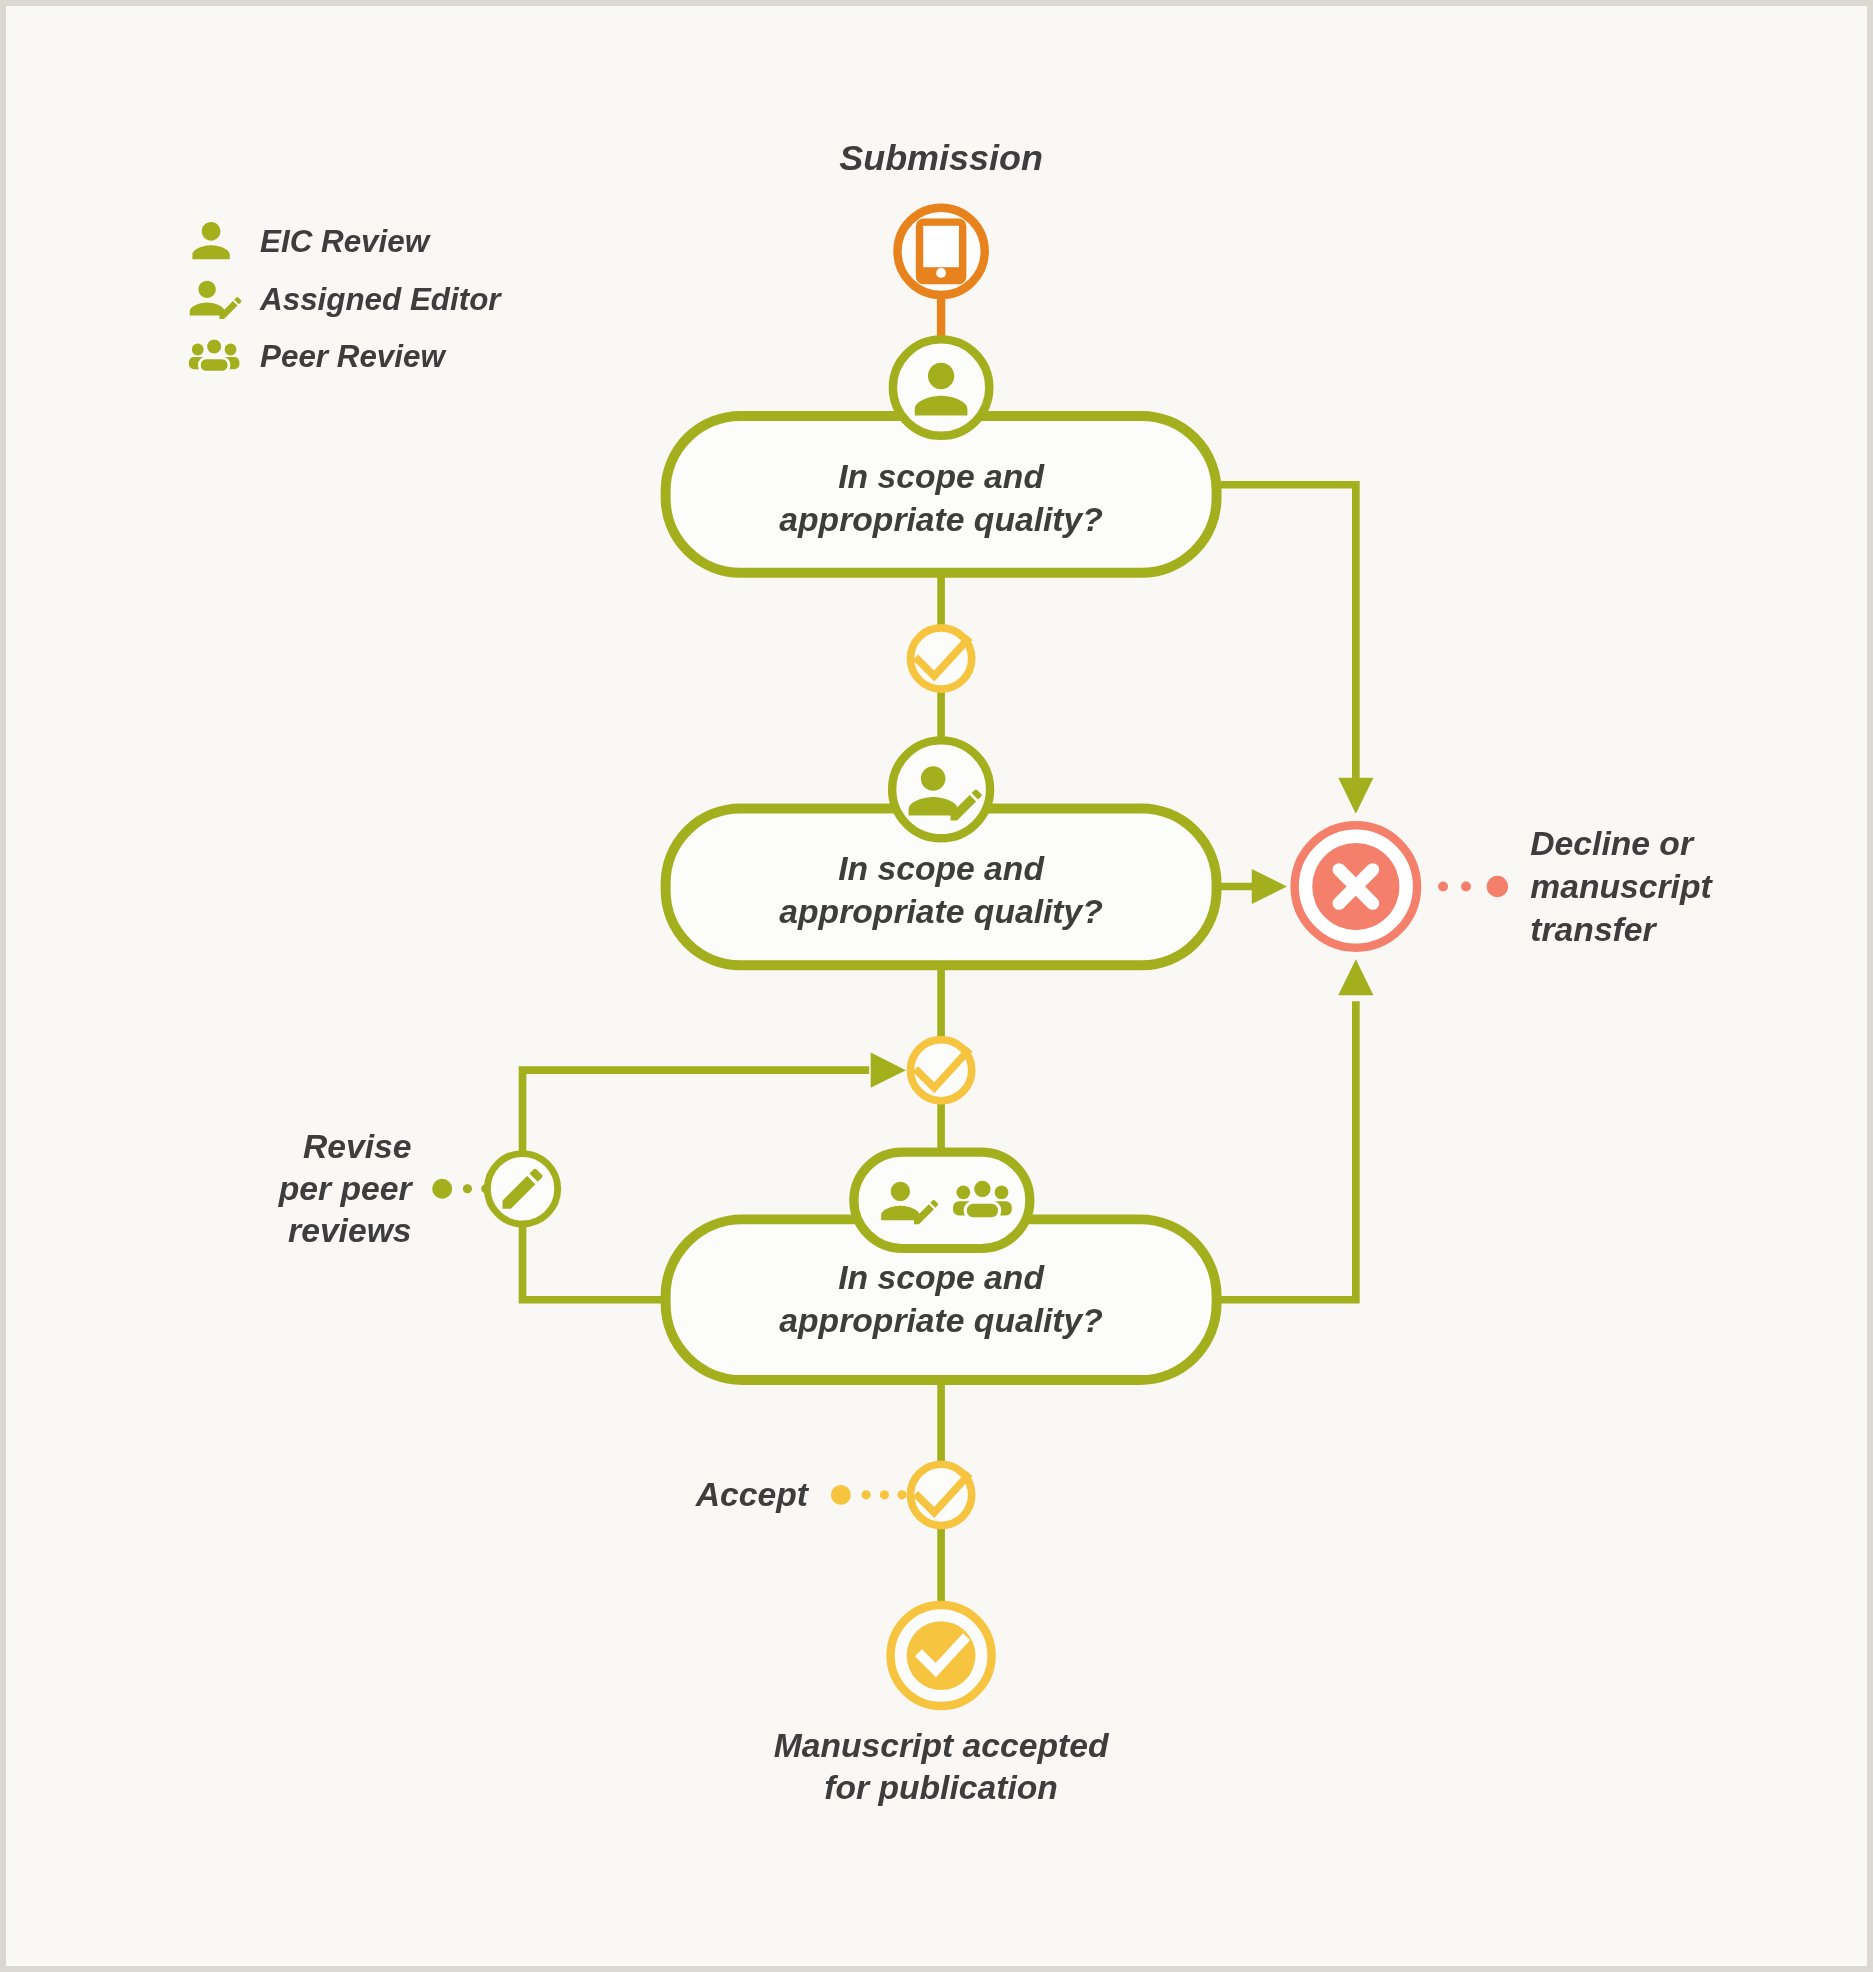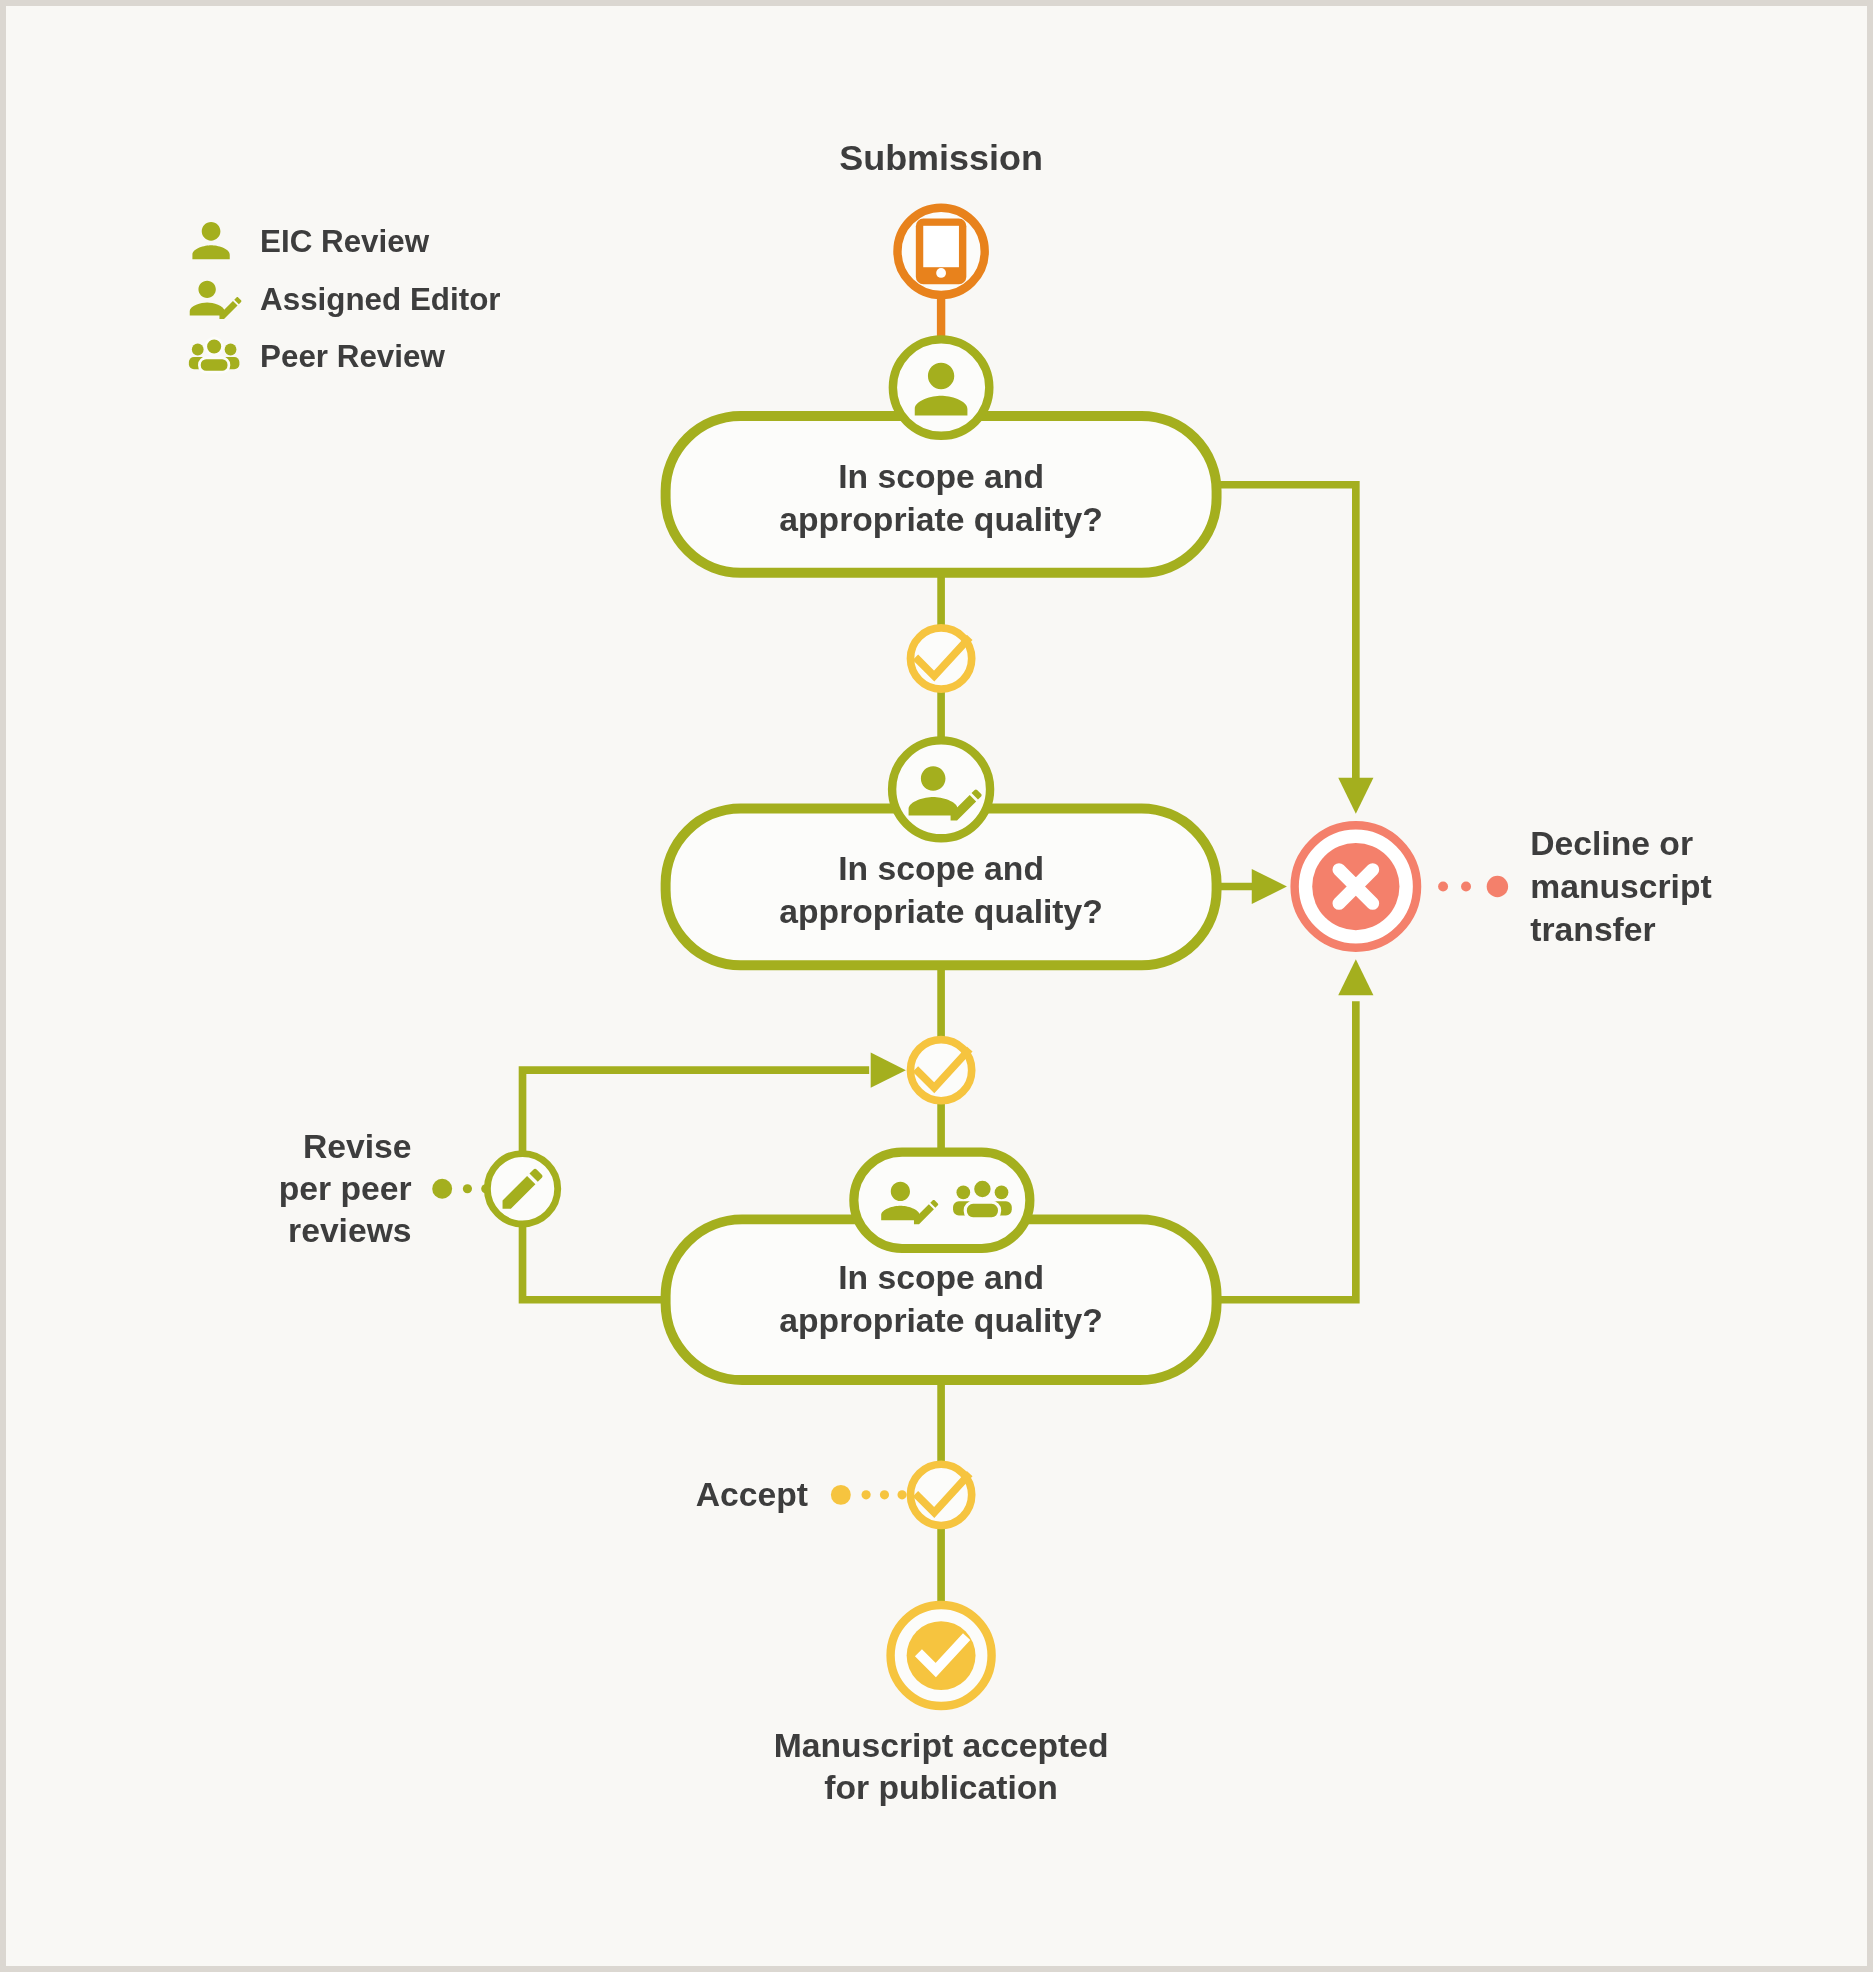--- a/index.html
+++ b/index.html
@@ -1,20 +1,20 @@
 <!DOCTYPE html>
 <html style="--olive: #A4AF1E; --yellow: #F6C43F; --orange: #E8821C; --salmon: #F4806B; --text: #3D3D3D; --bg: #F9F8F5; --node: #FCFCFA; --frame: #DBD7D1;font-size:12.3px"><head>
 <meta charset="utf-8">
 <style>
   :root{
     --olive:#A4AF1E; --yellow:#F6C43F; --orange:#E8821C; --salmon:#F4806B;
     --text:#3D3D3D; --bg:#F9F8F5; --node:#FCFCFA; --frame:#DBD7D1;
   }
   html,body{margin:0;padding:0;height:100%;background:var(--bg);}
-  .frame{box-sizing:border-box;width:100%;height:100vh;border:6.2px solid var(--frame);background:var(--bg);}
+  .frame{box-sizing:border-box;width:100%;height:100vh;border:6.2px solid var(--frame);background:var(--bg);font-style:italic;}
   svg{display:block;width:100%;height:100%;}
   text{font-family:"Liberation Sans", sans-serif;font-weight:700;fill:var(--text);}
   .t-title{font-size:47px;}
   .t-box{font-size:44px;}
   .t-side{font-size:44px;}
   .t-legend{font-size:41px;}
   .anch-mid{text-anchor:middle;}
   .anch-end{text-anchor:end;}
   .stroke-olive{stroke:var(--olive);fill:none;}
   .stroke-yellow{stroke:var(--yellow);fill:none;}

